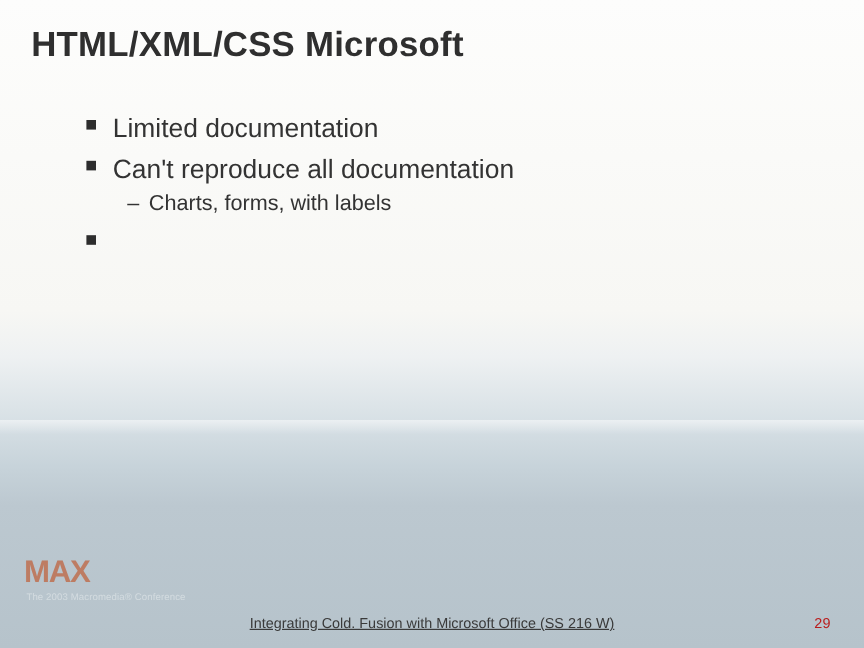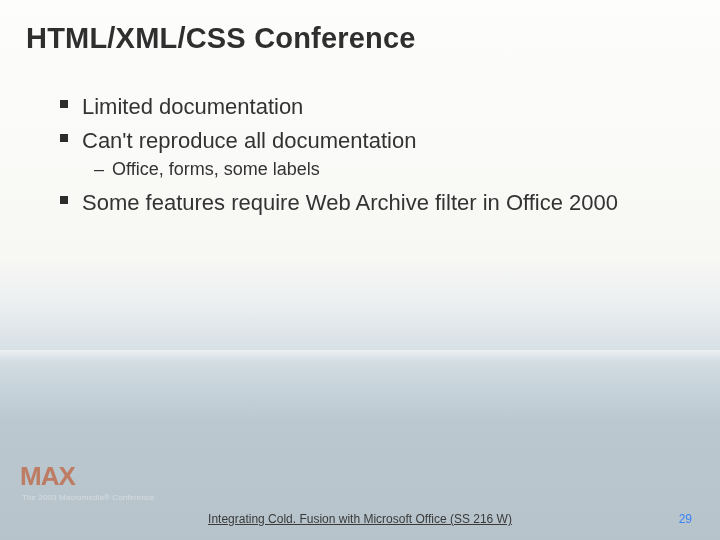--- a/index.html
+++ b/index.html
@@ -41,21 +41,21 @@
     left: 26px;
     font-size: 29px;
     font-weight: bold;
     color: #2f2f2f;
     letter-spacing: 0.2px;
   }
 
   .content {
     position: absolute;
     top: 92px;
-    left: 60px;
+    left: 72px;
     right: 40px;
     text-align: center;
   }
 
   .bullet-row {
     display: flex;
     align-items: flex-start;
     margin-bottom: 4px;
   }
   .square {
@@ -126,49 +126,48 @@
     font-size: 12px;
     color: #3a3a3a;
     text-decoration: underline;
   }
 
   .page-num {
     position: absolute;
     bottom: 14px;
     right: 28px;
     font-size: 12px;
-    color: #3b82f6;
+    color: #b91c1c;
   }
 </style>
 </head>
 <body>
 
 <div class="horizon"></div>
 
-<div class="title">HTML/XML/CSS Conference</div>
+<div class="title">HTML/XML/CSS Microsoft</div>
 
 <div class="content">
 
   <div class="bullet-row">
     <div class="square"></div>
     <div class="l1-text">Limited documentation</div>
   </div>
 
   <div class="bullet-row">
     <div class="square"></div>
     <div class="l1-text">Can't reproduce all documentation</div>
   </div>
   <div class="sub-row">
     <div class="dash">–</div>
-    <div class="l2-text">Office, forms, some labels</div>
+    <div class="l2-text">Charts, forms, with labels</div>
   </div>
 
   <div class="bullet-row">
     <div class="square"></div>
-    <div class="l1-text">Some features require Web Archive filter in Office 2000</div>
   </div>
 
 </div>
 
 <div class="max-logo">
   <span class="letter">MAX</span>
 </div>
 <div class="tagline">The 2003 Macromedia® Conference</div>
 
 <div class="footer-title">Integrating Cold. Fusion with Microsoft Office (SS 216 W)</div>

